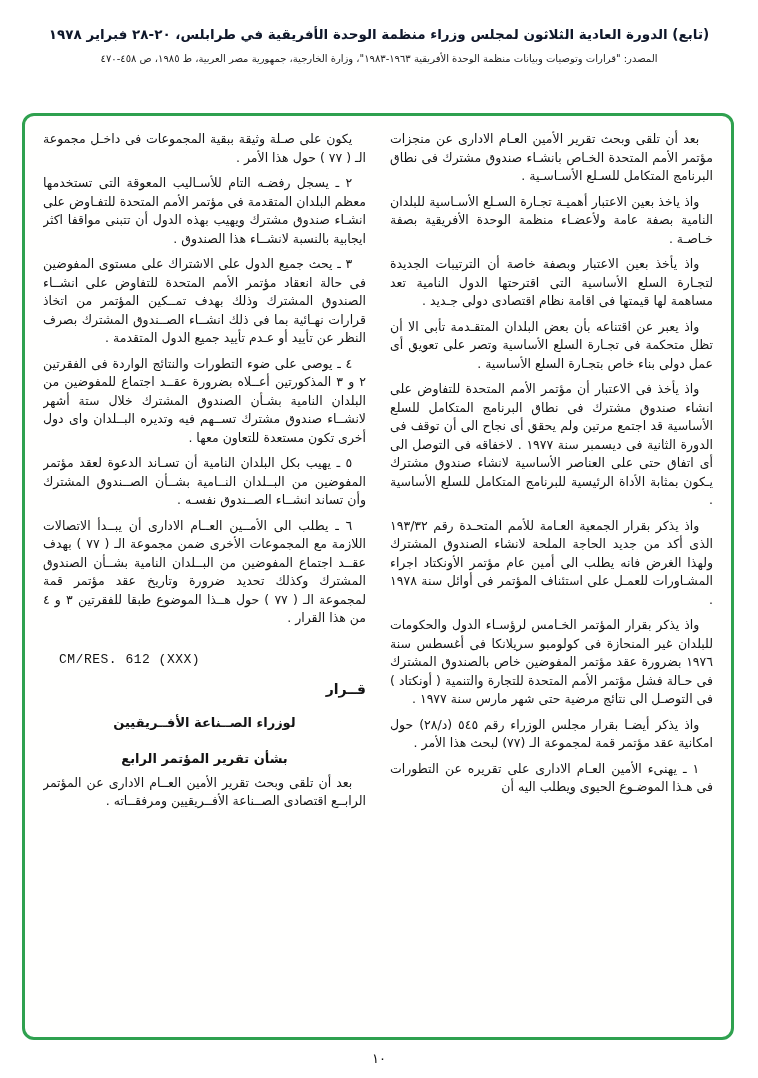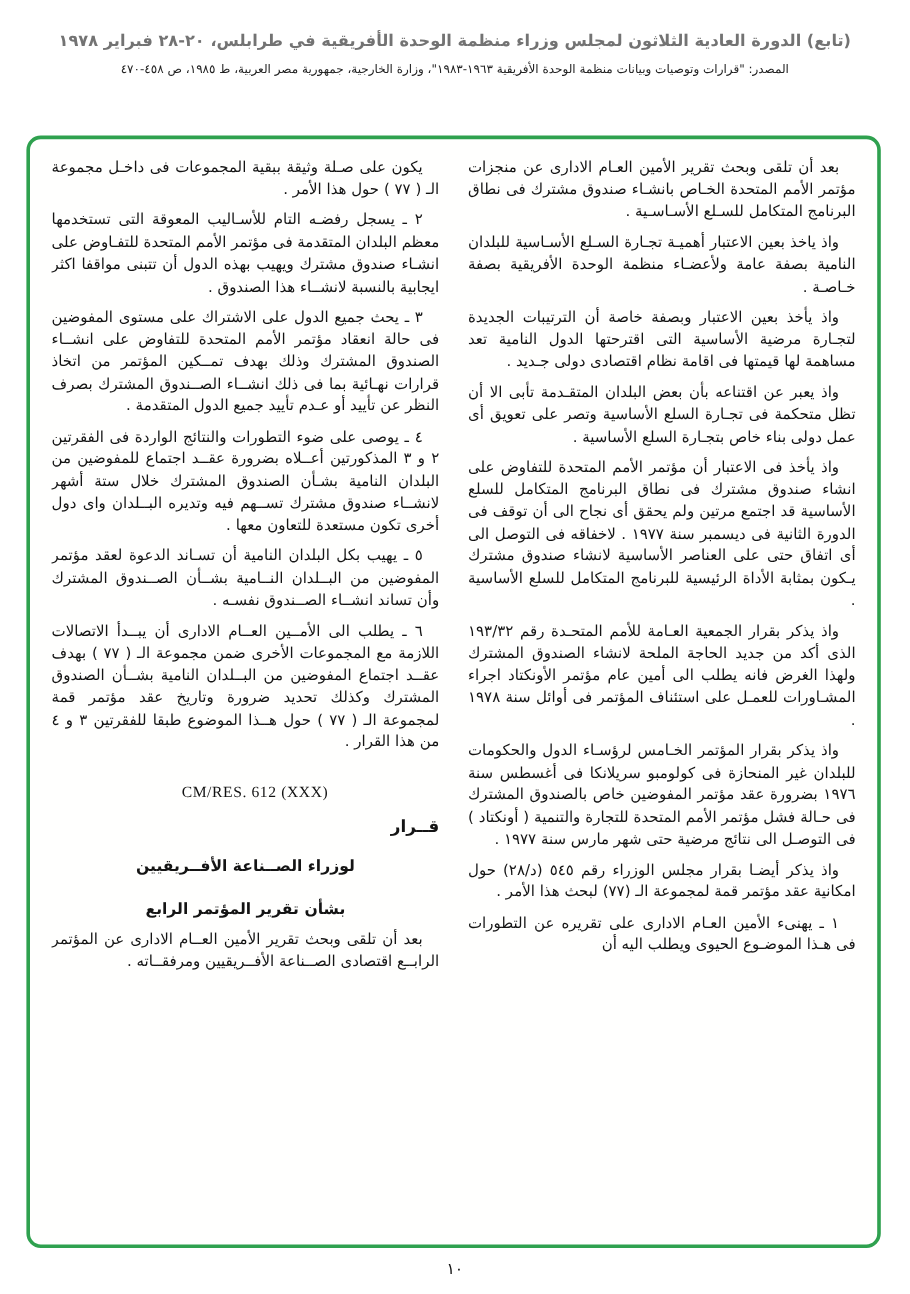--- a/index.html
+++ b/index.html
@@ -10,21 +10,21 @@
     color: #161616;
     position: relative;
     overflow: hidden;
   }
   .page { width: 758px; height: 1078px; position: relative; direction: rtl; }
 
   .header { text-align: center; padding-top: 26px; }
   .doc-title {
     font-size: 13.5px;
     font-weight: bold;
-    color: #737373;
+    color: #0f172a;
     letter-spacing: 0.2px;
   }
   .doc-source {
     font-size: 10px;
     margin-top: 11px;
     color: #222;
   }
 
   .content-box {
     position: absolute;
@@ -44,22 +44,22 @@
     flex: 1 1 0;
     font-size: 12.5px;
     line-height: 1.48;
     text-align: justify;
     color: #141414;
   }
   .col p { margin-bottom: 7px; text-indent: 1.1em; }
 
   .res-ref {
     direction: ltr;
-    text-align: center;
-    font-family: Liberation Serif, serif;
+    text-align: left;
+    font-family: Liberation Mono, monospace;
     font-size: 13px;
     letter-spacing: 0.5px;
     margin: 22px 0 14px 16px;
     text-indent: 0 !important;
     color: #111;
   }
   .res-heading {
     text-align: right;
     font-weight: bold;
     font-size: 14px;
@@ -90,21 +90,21 @@
     <div class="doc-title">(تابع) الدورة العادية الثلاثون لمجلس وزراء منظمة الوحدة الأفريقية في طرابلس، ٢٠-٢٨ فبراير ١٩٧٨</div>
     <div class="doc-source">المصدر: "قرارات وتوصيات وبيانات منظمة الوحدة الأفريقية ١٩٦٣-١٩٨٣"، وزارة الخارجية، جمهورية مصر العربية، ط ١٩٨٥، ص ٤٥٨-٤٧٠</div>
   </div>
 
   <div class="content-box">
     <div class="columns">
 
       <div class="col">
         <p>بعد أن تلقى وبحث تقرير الأمين العـام الادارى عن منجزات مؤتمر الأمم المتحدة الخـاص بانشـاء صندوق مشترك فى نطاق البرنامج المتكامل للسـلع الأسـاسـية .</p>
         <p>واذ ياخذ بعين الاعتبار أهميـة تجـارة السـلع الأسـاسية للبلدان النامية بصفة عامة ولأعضـاء منظمة الوحدة الأفريقية بصفة خـاصـة .</p>
-        <p>واذ يأخذ بعين الاعتبار وبصفة خاصة أن الترتيبات الجديدة لتجـارة مرضية الأساسية التى اقترحتها الدول النامية تعد مساهمة لها قيمتها فى اقامة نظام اقتصادى دولى جـديد .</p>
+        <p>واذ يأخذ بعين الاعتبار وبصفة خاصة أن الترتيبات الجديدة لتجـارة السلع الأساسية التى اقترحتها الدول النامية تعد مساهمة لها قيمتها فى اقامة نظام اقتصادى دولى جـديد .</p>
         <p>واذ يعبر عن اقتناعه بأن بعض البلدان المتقـدمة تأبى الا أن تظل متحكمة فى تجـارة السلع الأساسية وتصر على تعويق أى عمل دولى بناء خاص بتجـارة السلع الأساسية .</p>
         <p>واذ يأخذ فى الاعتبار أن مؤتمر الأمم المتحدة للتفاوض على انشاء صندوق مشترك فى نطاق البرنامج المتكامل للسلع الأساسية قد اجتمع مرتين ولم يحقق أى نجاح الى أن توقف فى الدورة الثانية فى ديسمبر سنة ١٩٧٧ . لاخفاقه فى التوصل الى أى اتفاق حتى على العناصر الأساسية لانشاء صندوق مشترك يـكون بمثابة الأداة الرئيسية للبرنامج المتكامل للسلع الأساسية .</p>
         <p>واذ يذكر بقرار الجمعية العـامة للأمم المتحـدة رقم ١٩٣/٣٢ الذى أكد من جديد الحاجة الملحة لانشاء الصندوق المشترك ولهذا الغرض فانه يطلب الى أمين عام مؤتمر الأونكتاد اجراء المشـاورات للعمـل على استئناف المؤتمر فى أوائل سنة ١٩٧٨ .</p>
         <p>واذ يذكر بقرار المؤتمر الخـامس لرؤسـاء الدول والحكومات للبلدان غير المنحازة فى كولومبو سريلانكا فى أغسطس سنة ١٩٧٦ بضرورة عقد مؤتمر المفوضين خاص بالصندوق المشترك فى حـالة فشل مؤتمر الأمم المتحدة للتجارة والتنمية ( أونكتاد ) فى التوصـل الى نتائج مرضية حتى شهر مارس سنة ١٩٧٧ .</p>
         <p>واذ يذكر أيضـا بقرار مجلس الوزراء رقم ٥٤٥ (د/٢٨) حول امكانية عقد مؤتمر قمة لمجموعة الـ (٧٧) لبحث هذا الأمر .</p>
         <p>١ ـ يهنىء الأمين العـام الادارى على تقريره عن التطورات فى هـذا الموضـوع الحيوى ويطلب اليه أن</p>
       </div>
 
       <div class="col">
         <p>يكون على صـلة وثيقة ببقية المجموعات فى داخـل مجموعة الـ ( ٧٧ ) حول هذا الأمر .</p>

